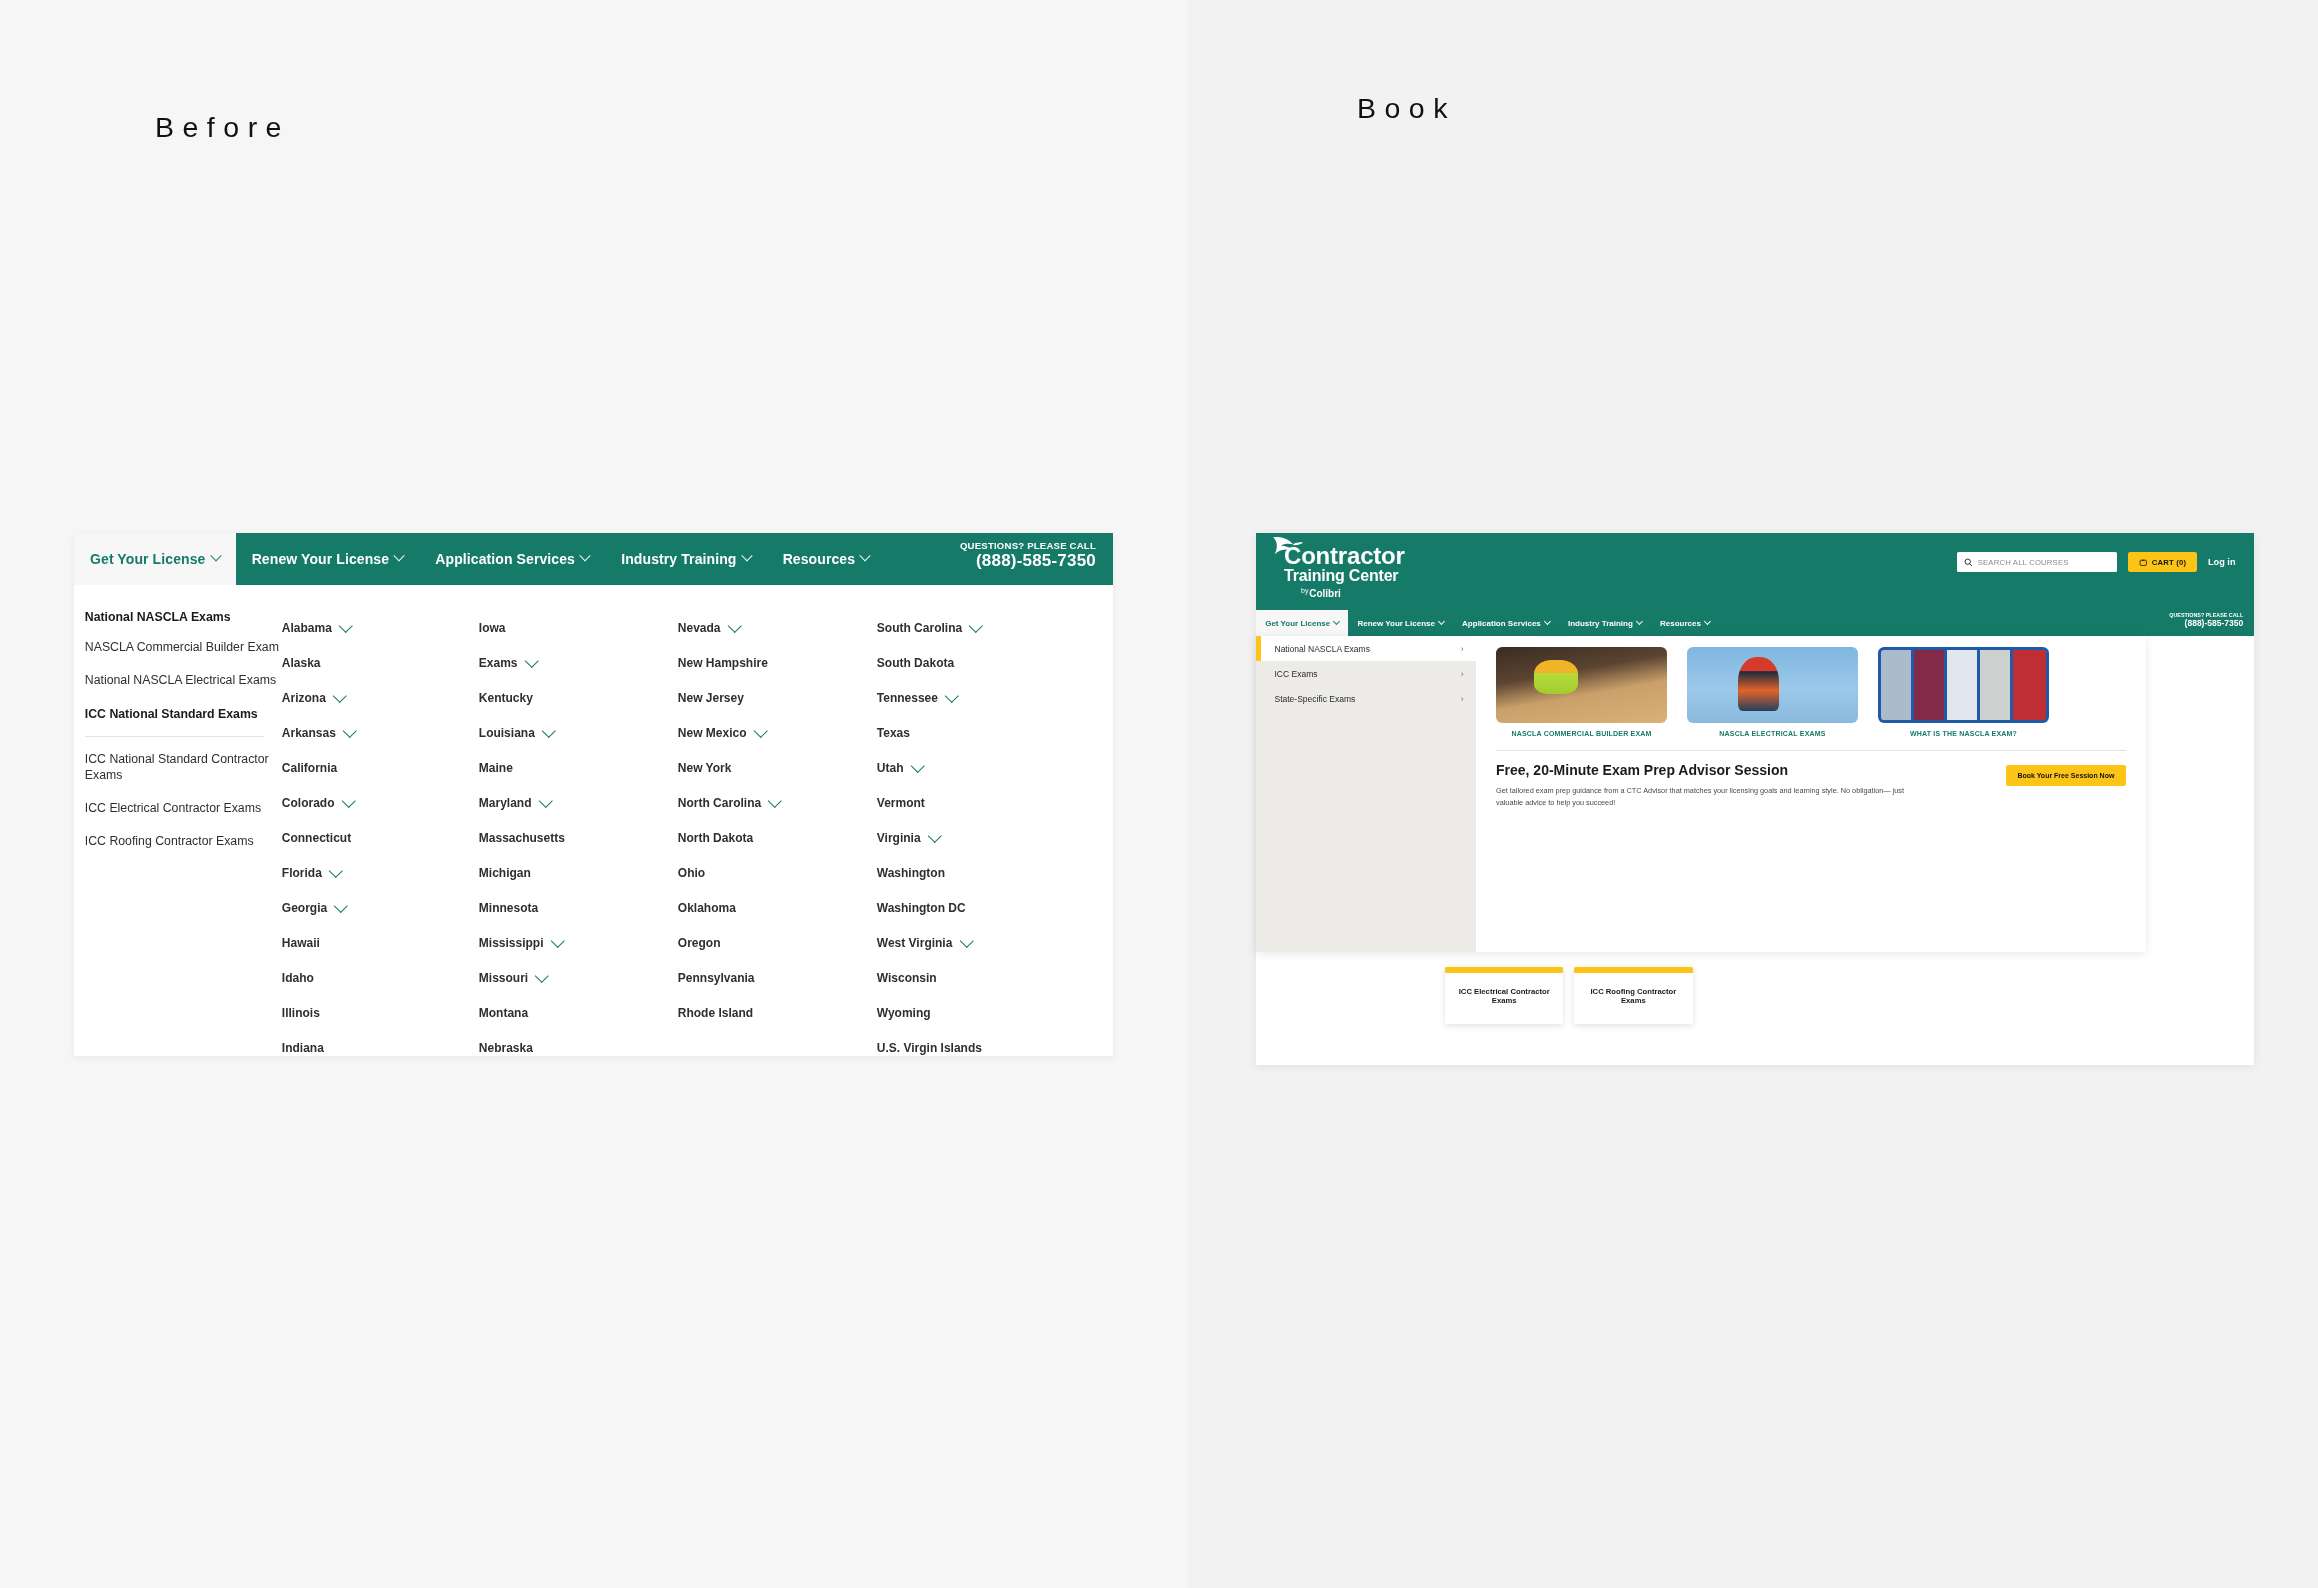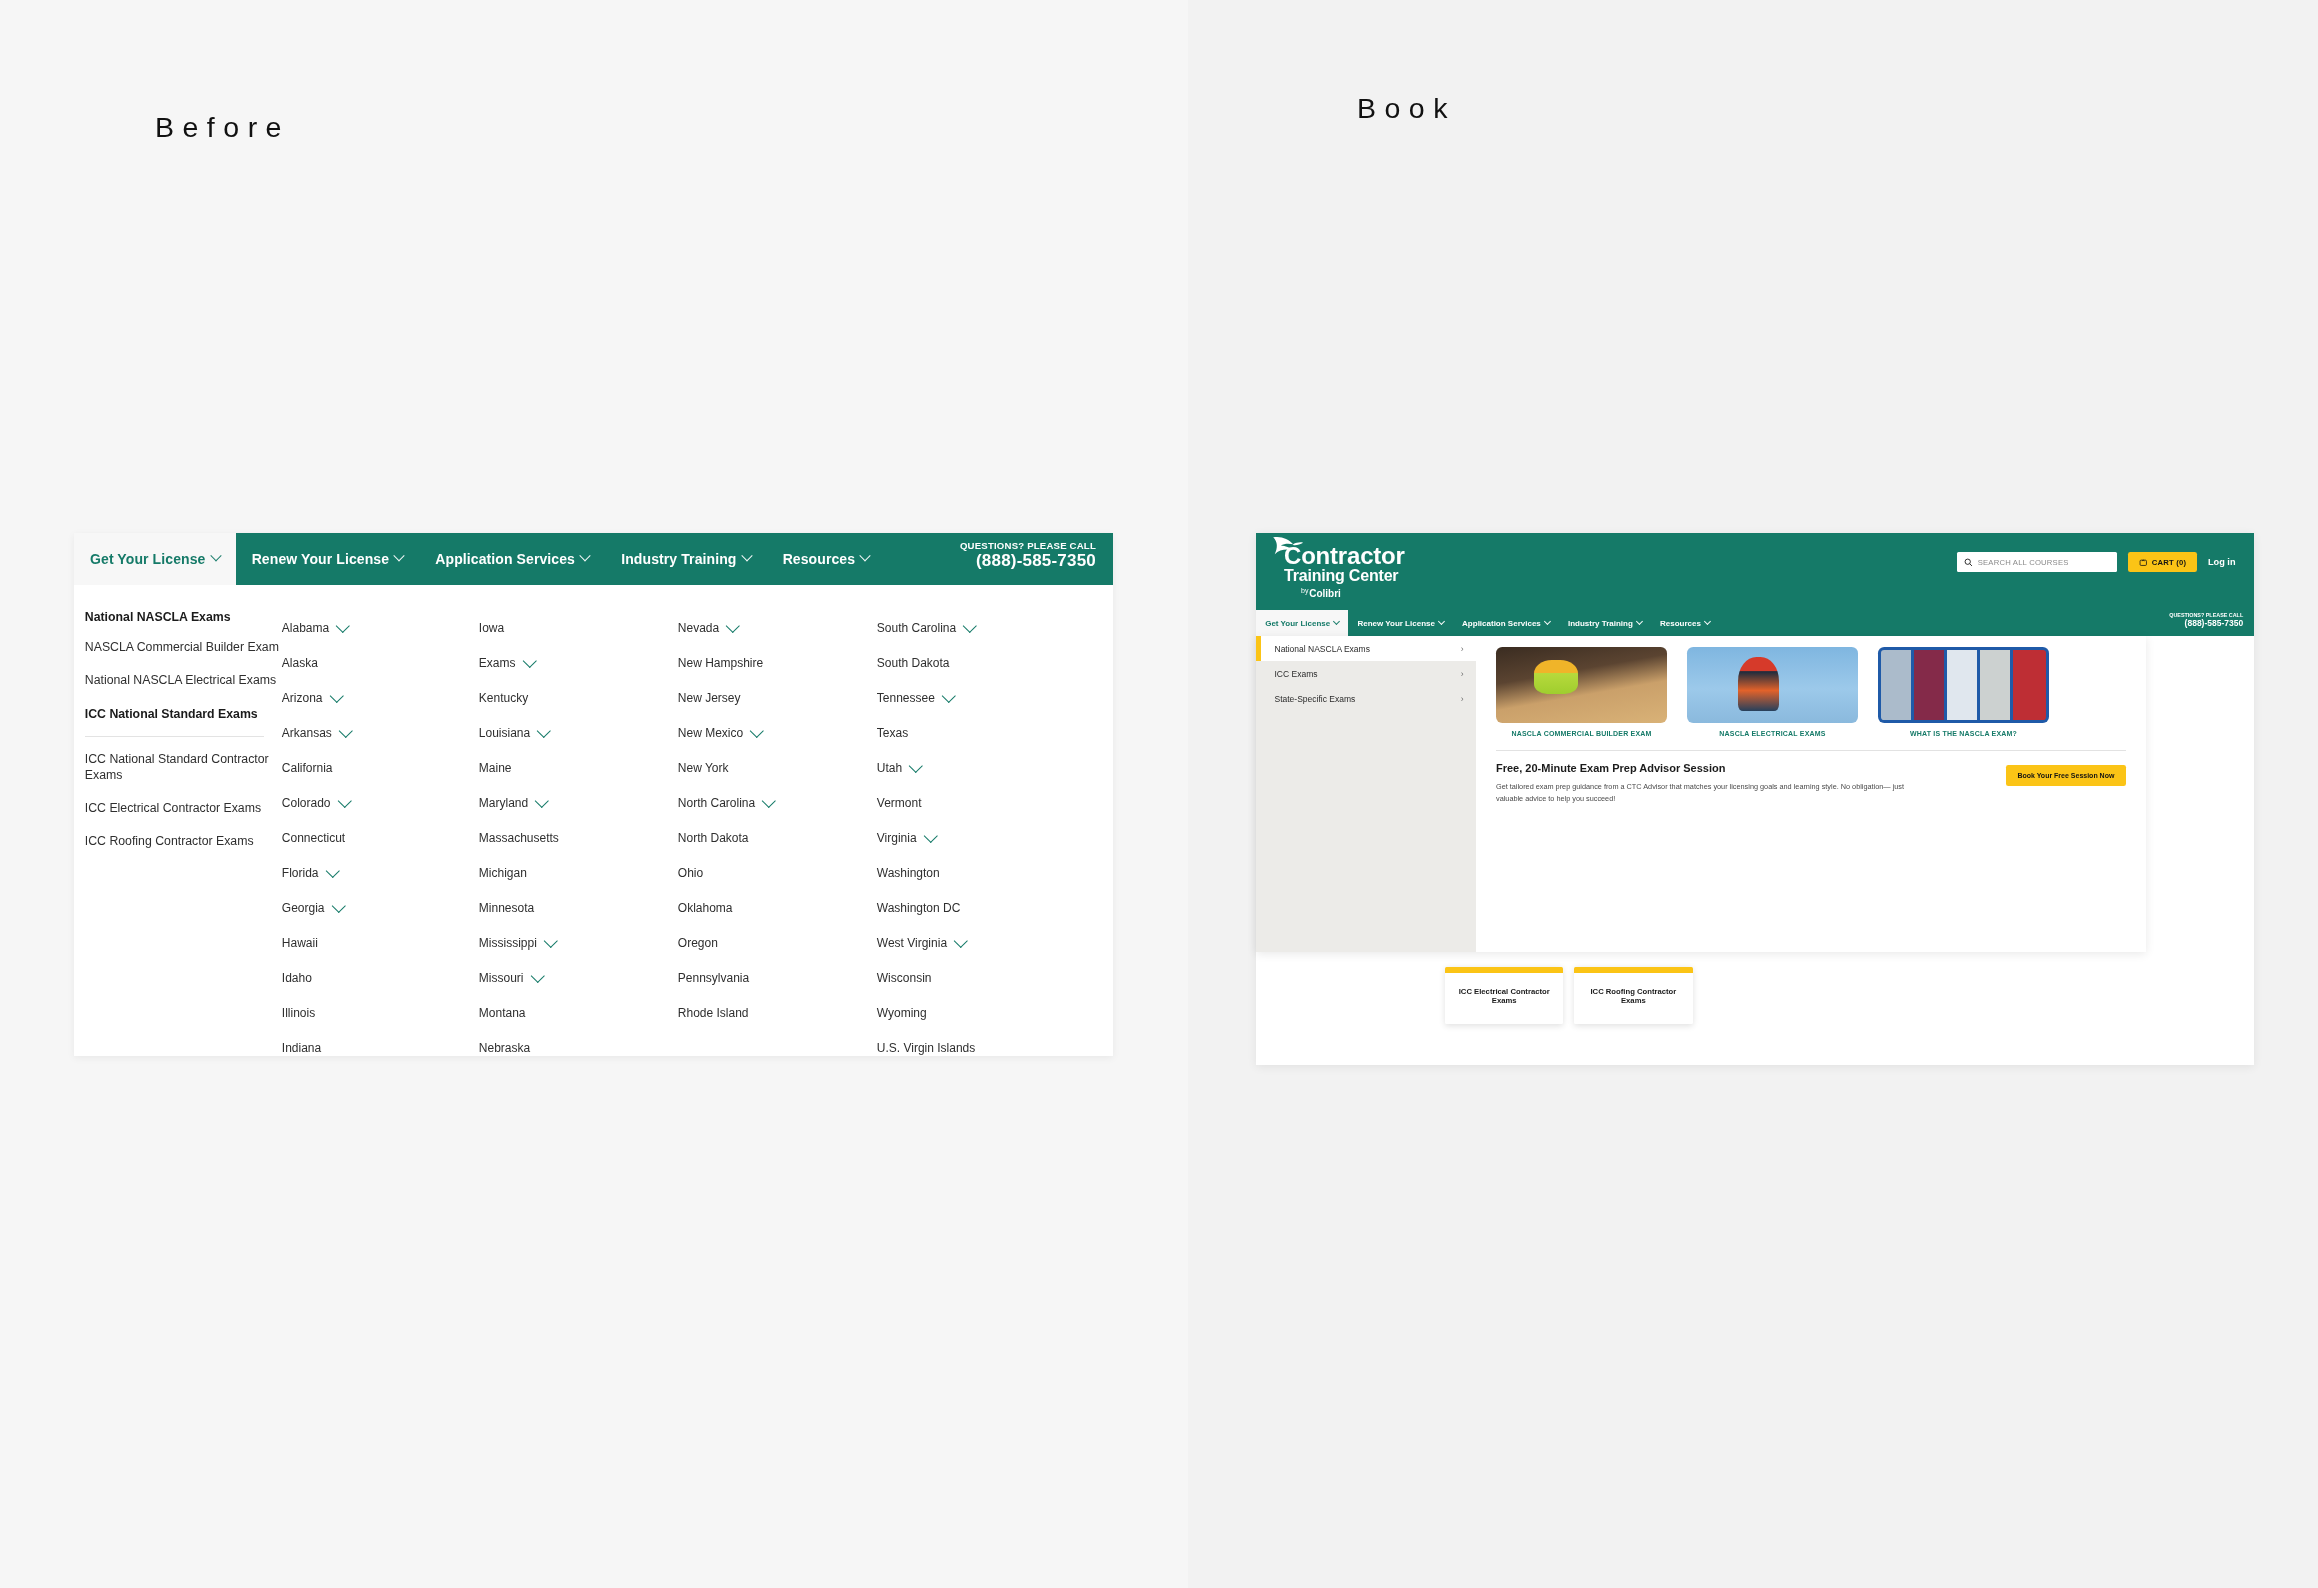--- a/index.html
+++ b/index.html
@@ -25,21 +25,21 @@
   .tab.active{background:#f7f7f7;color:#157a68;}
   .caret{display:inline-block;width:7px;height:7px;border-right:1.5px solid currentColor;border-bottom:1.5px solid currentColor;
          transform:rotate(45deg) translate(-2.3px,-2.3px);opacity:.95;}
   .phone-block{position:absolute;right:17px;top:7px;text-align:right;color:#fff;line-height:1.18;}
   .phone-block .q{font-size:9.6px;font-weight:700;letter-spacing:0.2px;}
   .phone-block .n{font-size:17px;font-weight:700;letter-spacing:0.2px;}
 
   #mega-before{position:relative;height:471px;background:#fff;padding:0;}
   .mega-cols{display:flex;padding:25.4px 0 0 0;}
   .col-left{width:197px;padding-left:10.8px;}
-  .col-states{width:199px;}
+  .col-states{width:199px;font-weight:bold;}
   .col-states:nth-of-type(2){width:197px;}
   .grp-head{font-size:12.3px;font-weight:700;color:#1b1b1b;margin:0 0 13px 0;line-height:1.25;}
   .grp-head.second{margin-top:19px;padding-top:0;}
   .exam-link{font-size:12.3px;color:#2f2f2f;margin-bottom:17px;line-height:1.32;cursor:pointer;}
   .exam-sep{border-top:0.8px solid #e3e3e3;margin:4.6px 0 14px 0;width:179px;}
   .state-row{display:flex;align-items:center;gap:9.2px;height:35px;font-size:12px;color:#2f2f2f;cursor:pointer;}
   .state-row .sc{width:8.5px;height:8.5px;border-right:1.5px solid #157a68;border-bottom:1.5px solid #157a68;
                  transform:rotate(45deg) translate(-1.5px,-1.5px);}
 
   
@@ -75,21 +75,21 @@
   .am-item.active{background:#ffffff;}
   .am-item.active::before{content:"";position:absolute;left:0;top:0;width:5.4px;height:100%;background:#fbc416;}
   .am-item .arrow{font-size:8.5px;color:#6b6b6b;}
   .am-main{flex:1;background:#fff;padding:10.8px 20px 0 20px;}
   .cards{display:flex;gap:20px;}
   .card{width:171px;cursor:pointer;}
   .card .thumb{width:171px;height:76px;border-radius:6.2px;overflow:hidden;position:relative;}
   .card .clabel{margin-top:7px;text-align:center;font-size:7px;font-weight:700;color:#157a68;letter-spacing:0.2px;}
   .mdiv{border-top:0.8px solid #e2e2e2;margin:13px 0 0 0;}
   .promo{display:flex;align-items:flex-start;justify-content:space-between;padding:11.6px 0 0 0;}
-  .promo h4{margin:0 0 7px 0;font-size:11px;font-weight:700;color:#1b1b1b;}
+  .promo h4{margin:0 0 7px 0;font-size:14px;font-weight:700;color:#1b1b1b;}
   .promo p{margin:0;font-size:7.3px;color:#4a4a4a;line-height:1.6;max-width:428px;}
   .promo-btn{background:#fbc416;color:#141414;font-size:7px;font-weight:700;padding:7px 11.6px;border-radius:2.3px;
              white-space:nowrap;cursor:pointer;margin-top:3.1px;}
   .bottom-cards{position:absolute;left:189px;top:331px;display:flex;gap:10.8px;}
   .bcard{width:103px;height:57px;background:#fff;border-radius:1.5px;box-shadow:0 1.5px 6.2px rgba(0,0,0,.12);
      display:flex;align-items:center;justify-content:center;text-align:center;font-size:7.7px;font-weight:700;
      color:#1b1b1b;padding:0 7.7px;position:relative;overflow:hidden;cursor:pointer;}
   .bcard::before{content:"";position:absolute;left:0;top:0;width:100%;height:6.2px;background:#fbc416;}
 
   

